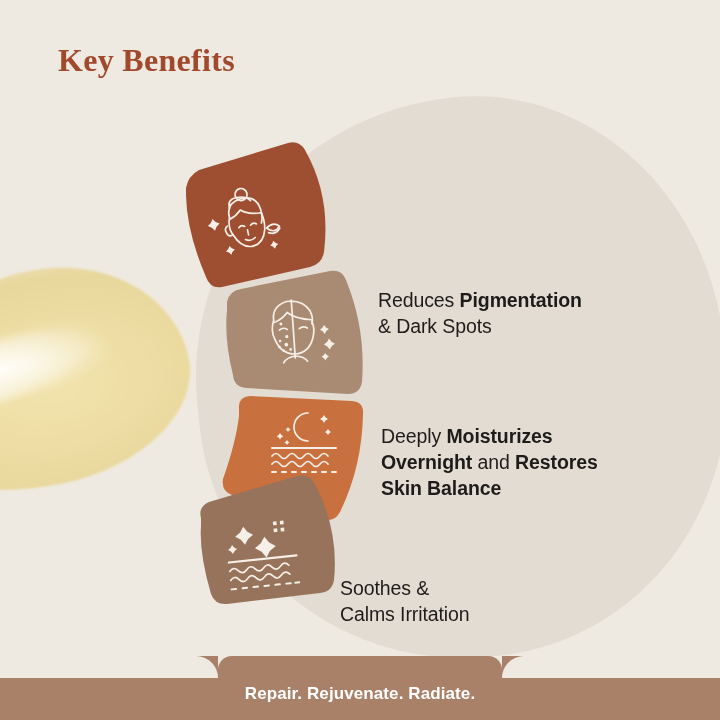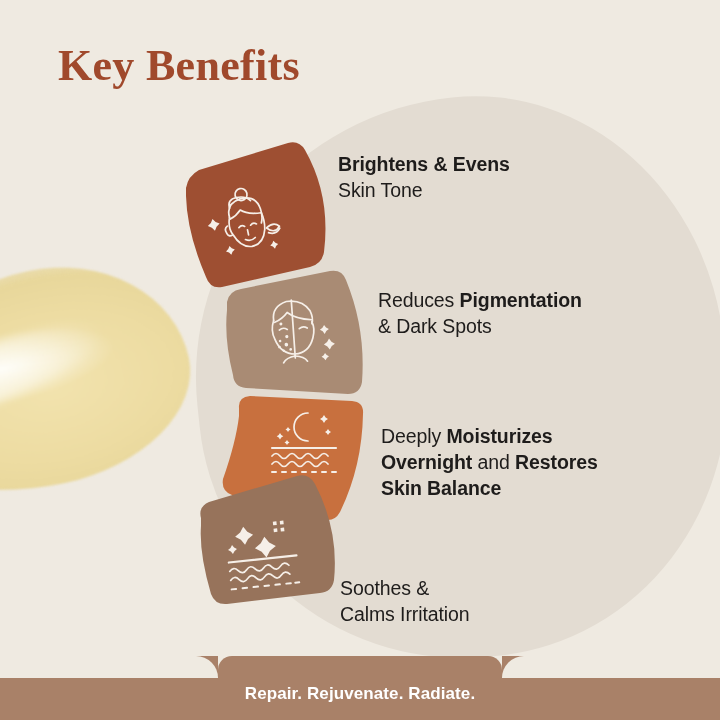--- a/index.html
+++ b/index.html
@@ -34,21 +34,21 @@
   .smear::after{
     content:"";position:absolute;left:4%;top:30%;width:70%;height:26%;
     background:linear-gradient(100deg, rgba(255,255,253,.85), rgba(255,255,253,0));
     border-radius:50%;transform:rotate(-10deg);filter:blur(4px);
   }
 
   
   .title{
     position:absolute;left:58px;top:44px;
     font-family:"Liberation Serif", serif;
-    font-size:44px;font-weight:700;color:#A0492C;letter-spacing:.3px;
+    font-size:32px;font-weight:700;color:#A0492C;letter-spacing:.3px;
     line-height:1;
   }
 
   
   .segments{position:absolute;left:0;top:0;width:720px;height:720px;}
   .seg-svg{position:absolute;left:0;top:0;}
   .icon-layer{position:absolute;left:0;top:0;pointer-events:none;}
 
   
   .benefit{
@@ -221,22 +221,20 @@
         <path d="M 21 -23 h 3.6 v 3.6 h -3.6 Z" fill="#F6EFE8" stroke="none"></path>
 
         <path d="M -34 6 L 34 6" stroke-width="2.2"></path>
         <path d="M -34 15 q 4.2 -5 8.5 0 t 8.5 0 t 8.5 0 t 8.5 0 t 8.5 0 t 8.5 0 t 8.5 0"></path>
         <path d="M -34 24 q 4.2 -5 8.5 0 t 8.5 0 t 8.5 0 t 8.5 0 t 8.5 0 t 8.5 0 t 8.5 0"></path>
         <path d="M -34 33 h 4.5 M -23 33 h 4.5 M -12 33 h 4.5 M -1 33 h 4.5 M 10 33 h 4.5 M 21 33 h 4.5 M 30 33 h 4" stroke-width="2"></path>
       </g>
     </svg>
   </div>
 
-  <div class="benefit b1"><b>Brightens</b><b> &amp; </b><b>Evens</b><span>
-Skin Tone</span></div>
 
   <div class="benefit b2"><span>Reduces </span><b>Pigmentation</b><span>
 &amp; Dark Spots</span></div>
 
   <div class="benefit b3"><span>Deeply </span><b>Moisturizes
 Overnight</b><span> and </span><b>Restores
 Skin Balance</b></div>
 
   <div class="benefit b4"><span>Soothes &amp;
 Calms Irritation</span></div>

